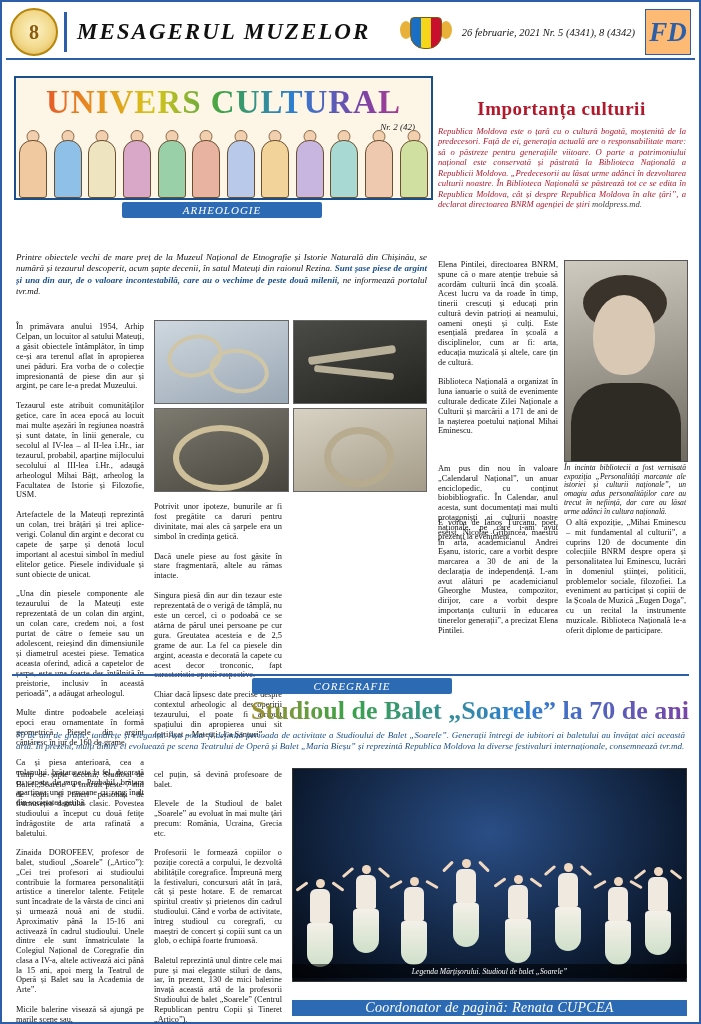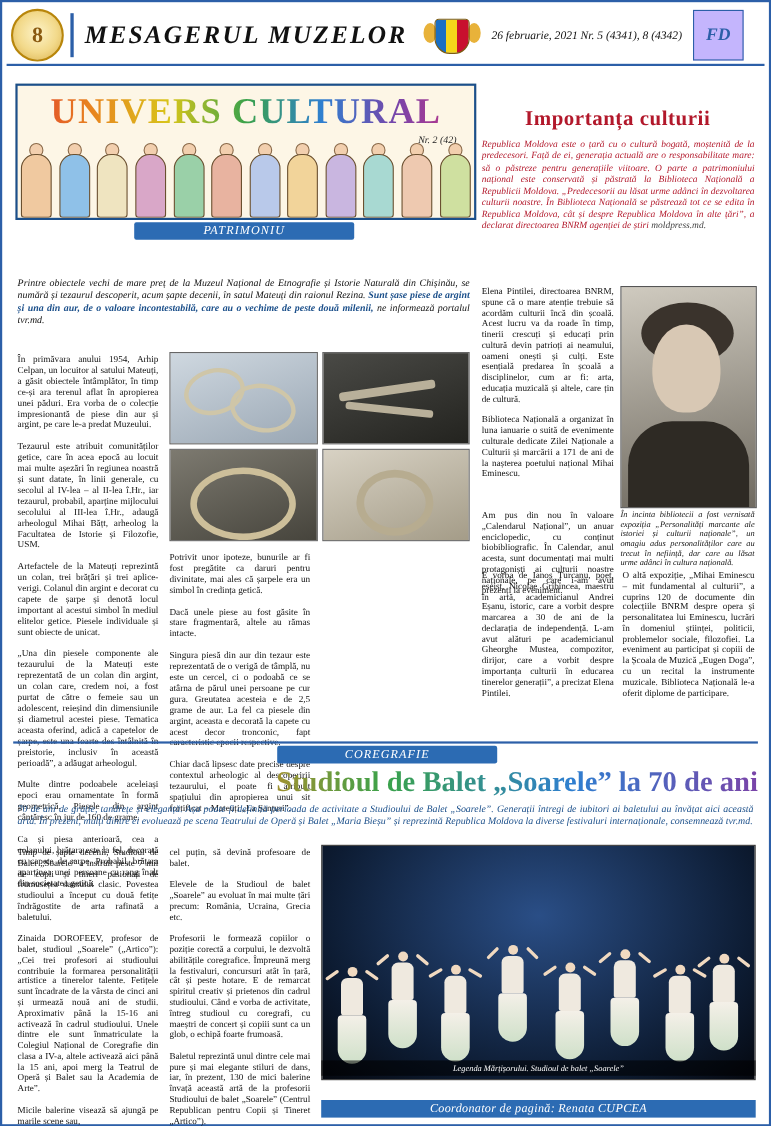--- a/index.html
+++ b/index.html
@@ -49,25 +49,25 @@
     border-radius:4px 4px 14px 14px;border:1px solid #7a5b12;
   }
   .mh-emblem .wing-l,.mh-emblem .wing-r{
     position:absolute;top:6px;width:12px;height:18px;background:#e8b23a;border-radius:50%;
   }
   .mh-emblem .wing-l{left:0;} .mh-emblem .wing-r{right:0;}
   .mh-date{
     font-size:10.5px;font-style:italic;white-space:nowrap;margin-right:10px;color:#111;
   }
   .mh-fd{
-    width:44px;height:44px;flex:0 0 auto;margin-right:19px;
+    width:44px;height:44px;flex:0 0 auto;margin-right:4px;
     border:1px solid #2c5fa8;
-    background:#c4b5fd;
+    background:#fdba74;
     display:flex;align-items:center;justify-content:center;
-    font-weight:bold;font-size:16px;color:#2c5fa8;font-style:italic;
+    font-weight:bold;font-size:27px;color:#2c5fa8;font-style:italic;
   }
 
   
   .ribbon{
     background:#2c6bb3;color:#fff;text-align:center;
     font-style:italic;font-size:11px;letter-spacing:1px;
     padding:2px 0;border-radius:2px;
   }
   .justify{text-align:justify;}
   .small{font-size:8.4px;line-height:1.18;}
@@ -172,21 +172,21 @@
   .dancer .d-body{width:20px;height:34px;margin:1px auto 0;background:#efe9df;border-radius:6px 6px 2px 2px;}
   .dancer .d-skirt{width:26px;height:44px;margin:0 auto;background:linear-gradient(180deg,#f4f0e8,#cfe0c9);border-radius:4px 4px 14px 14px;}
   .dancer .d-arm{position:absolute;top:6px;width:14px;height:3px;background:#f0d9c0;border-radius:2px;}
   .photo-cap{
     position:absolute;left:290px;top:962px;right:12px;height:14px;
     background:rgba(0,0,0,.55);color:#fff;font-size:7.6px;font-style:italic;
     display:flex;align-items:center;justify-content:center;
   }
   .footer{
     position:absolute;left:290px;right:12px;bottom:6px;height:16px;
-    background:#2c6bb3;color:#fff;font-size:11px;font-style:italic;
+    background:#2c6bb3;color:#fff;font-size:14px;font-style:italic;
     display:flex;align-items:center;justify-content:center;letter-spacing:.3px;
   }
 </style>
 </head>
 <body>
 
 <div class="page">
 
   <div class="masthead">
     <div class="mh-logo">8</div>
@@ -250,21 +250,21 @@
           <div class="head"></div>
           <div class="body" style="background:#eec9b0"></div>
         </div>
       <div class="f">
           <div class="head"></div>
           <div class="body" style="background:#cfe0a0"></div>
         </div>
     </div>
   </div>
 
-  <div class="ribbon arh-ribbon">PATRIMONIU</div>
+  <div class="ribbon arh-ribbon">ARHEOLOGIE</div>
 
   <div class="tez-lead">
     <span>Printre obiectele vechi de mare preț de la Muzeul Național de Etnografie și Istorie Naturală din Chișinău, se numără și tezaurul descoperit, acum șapte decenii, în satul Mateuți din raionul Rezina.</span>
     <span class="lead-blue">Sunt șase piese de argint și una din aur, de o valoare incontestabilă, care au o vechime de peste două milenii,</span>
     <span>ne informează portalul</span>
     <i>tvr.md.</i>
   </div>
 
   <div class="photos">
     <div class="ph ph1">

